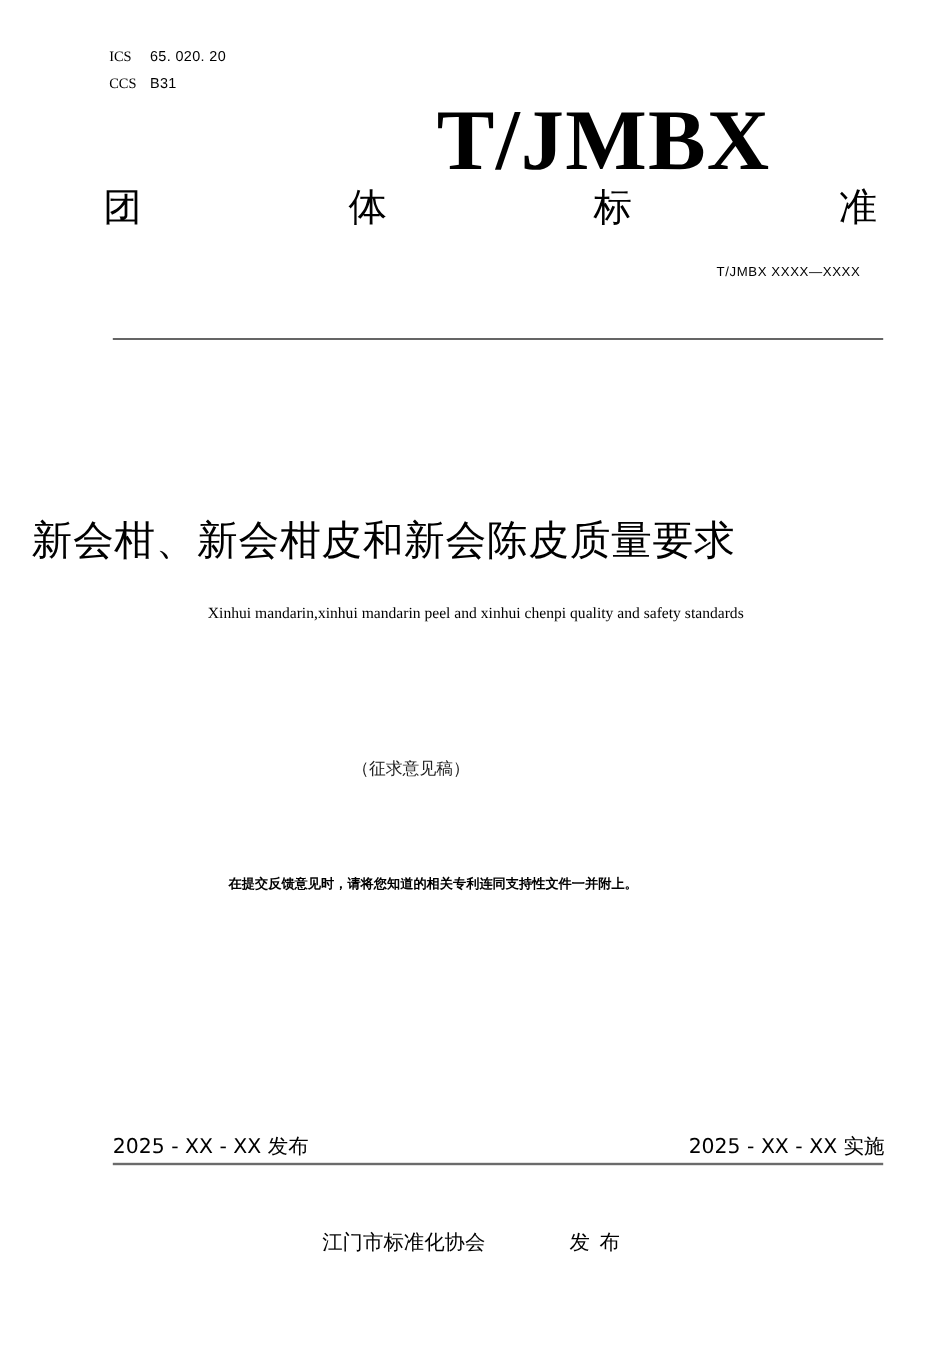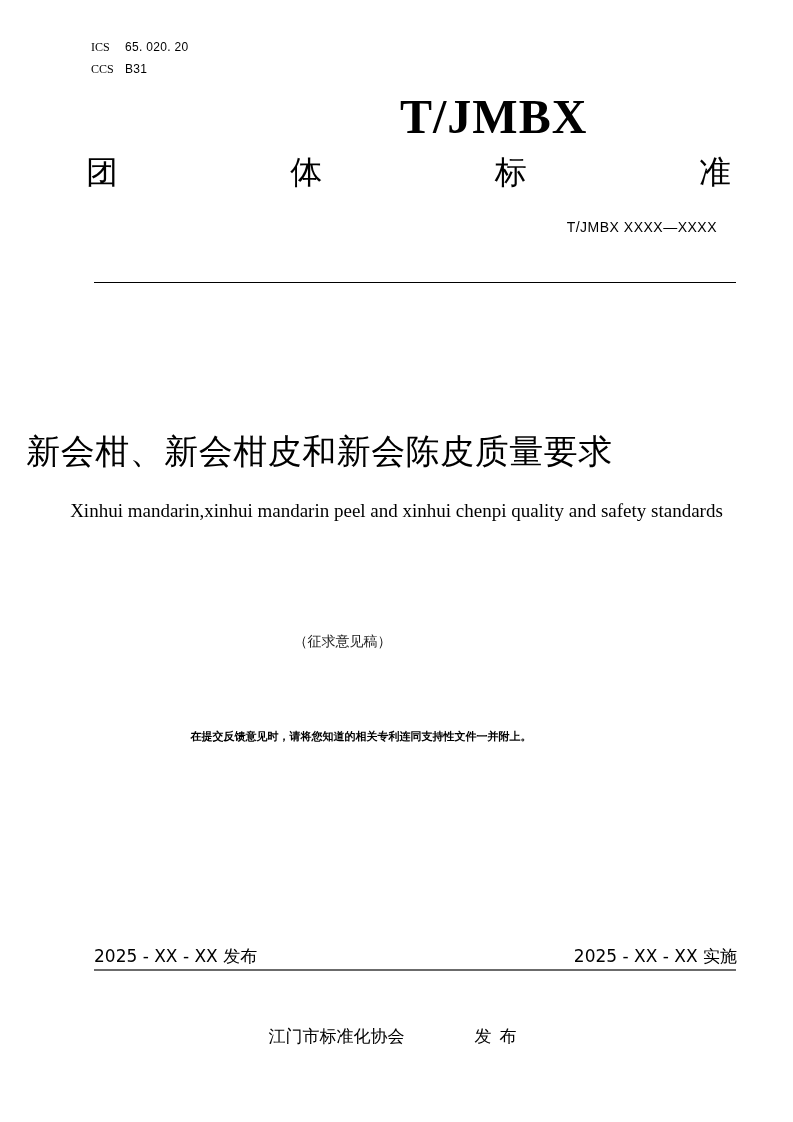--- a/index.html
+++ b/index.html
@@ -4,31 +4,31 @@
   <style>
     html, body { margin: 0; padding: 0; background: #ffffff; }
     body { width: 793px; height: 1122px; position: relative; overflow: hidden; color: #000; }
     .abs { position: absolute; white-space: nowrap; }
     .sans { font-family: "DejaVu Sans", "Liberation Sans", sans-serif; }
 
     .ics-row { left: 91px; font-size: 12px; line-height: 14px; }
     .ics-label { font-family: "Liberation Serif", serif; display: inline-block; width: 34px; }
     .ics-value { font-family: "Liberation Sans", sans-serif; letter-spacing: 0.3px; }
 
-    .code-big { left: 400px; top: 82px; font-family: "Liberation Serif", serif; font-weight: bold; font-size: 48px; line-height: 70px; letter-spacing: 1px; }
+    .code-big { left: 364px; top: 82px; font-family: "Liberation Serif", serif; font-weight: bold; font-size: 72px; line-height: 70px; letter-spacing: 1px; }
 
     .tuanti { top: 150px; left: 86px; width: 645px; height: 44px; display: flex; justify-content: space-between; font-size: 32px; line-height: 44px; }
     .tuanti span { display: block; }
 
-    .std-no { right: 76px; top: 218px; font-size: 14px; line-height: 18px; font-family: "Liberation Sans", sans-serif; letter-spacing: 0.5px; text-align: right; }
+    .std-no { right: 76px; top: 218px; font-size: 11px; line-height: 18px; font-family: "Liberation Sans", sans-serif; letter-spacing: 0.5px; text-align: right; }
 
     .hr-top { left: 94px; top: 282px; width: 642px; height: 0; border-top: 1.3px solid #000; }
 
     .title-cn { left: 0; width: 639px; top: 428px; text-align: center; font-size: 34px; line-height: 46px; letter-spacing: 0.5px; }
-    .title-en { left: 0; width: 793px; top: 500px; text-align: center; font-size: 19px; line-height: 22px; font-family: "Liberation Serif", serif; }
+    .title-en { left: 0; width: 793px; top: 500px; text-align: center; font-size: 13px; line-height: 22px; font-family: "Liberation Serif", serif; }
 
     .draft { left: 0; width: 685px; top: 632px; text-align: center; font-size: 14px; line-height: 18px; font-family: "DejaVu Serif", serif; color: #222; }
 
     .notice { left: 0; width: 722px; top: 729px; text-align: center; font-size: 11px; line-height: 16px; font-weight: bold; }
 
     .date-left { left: 94px; top: 945px; font-size: 17px; line-height: 22px; }
     .date-right { right: 56px; top: 945px; font-size: 17px; line-height: 22px; }
     .hr-bottom { left: 94px; top: 969px; width: 642px; height: 0; border-top: 2px solid #6b6b6b; }
 
     .publisher { left: 0; width: 793px; top: 1025px; text-align: center; font-size: 17px; line-height: 22px; }

